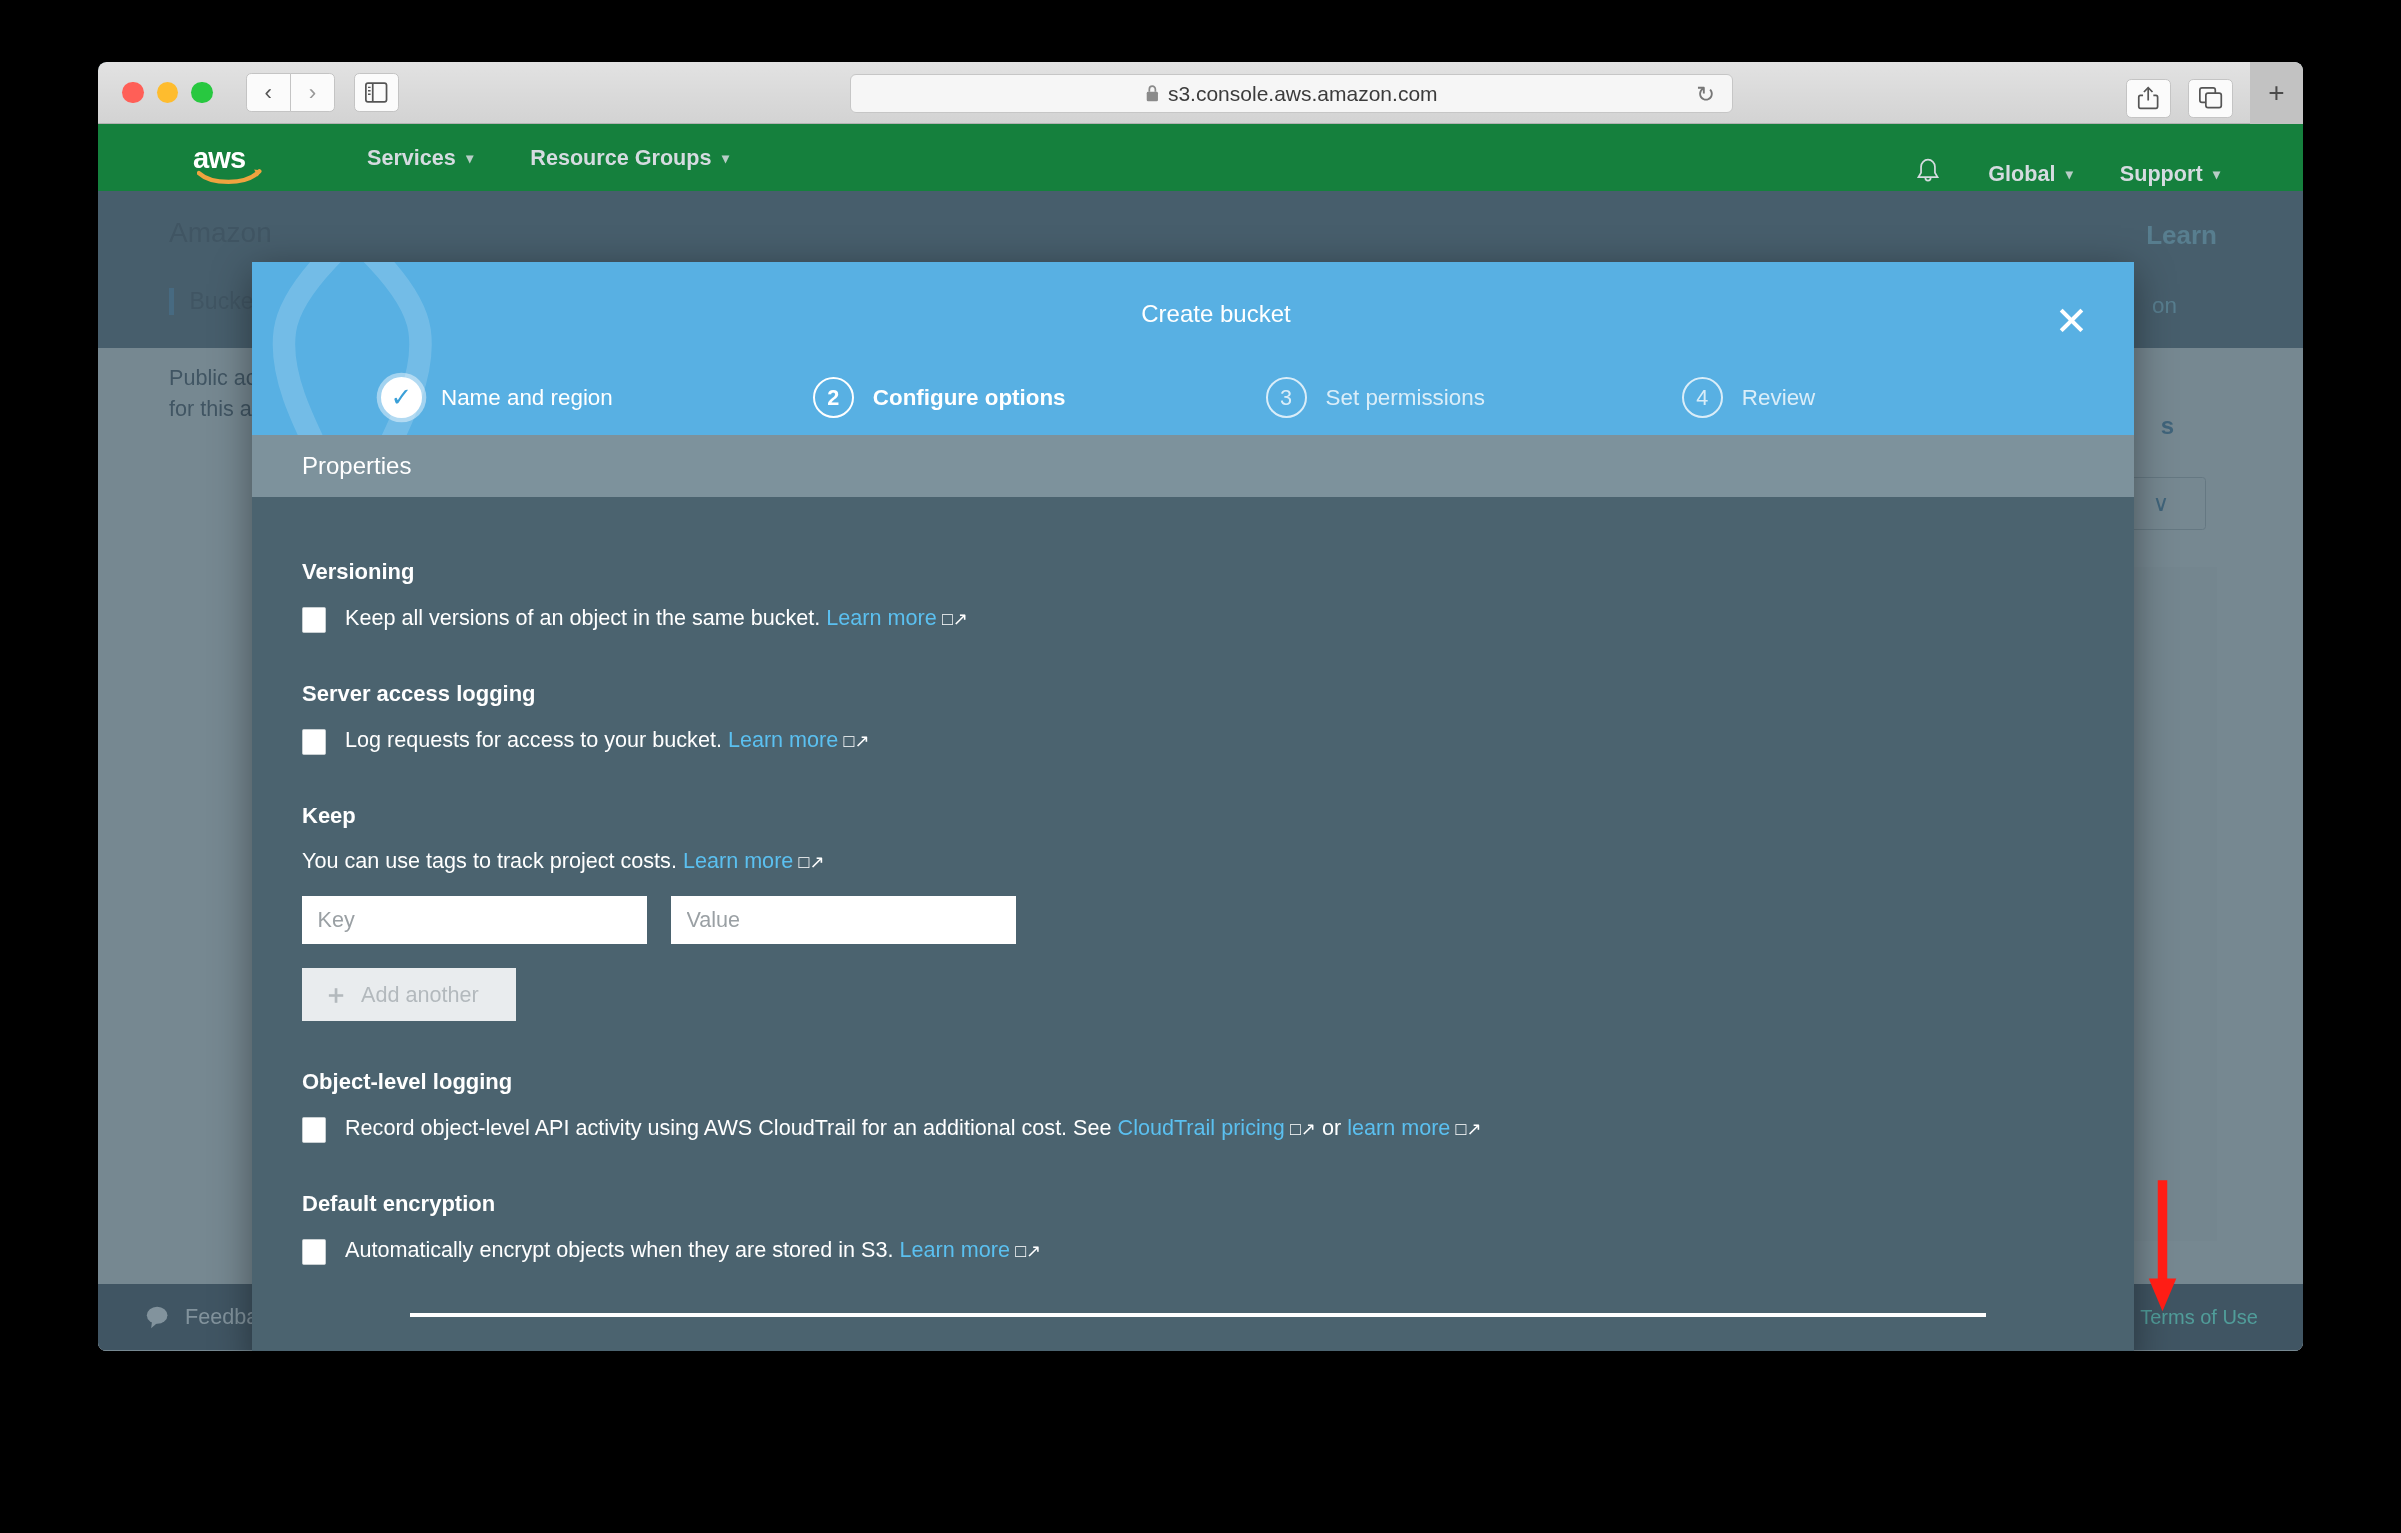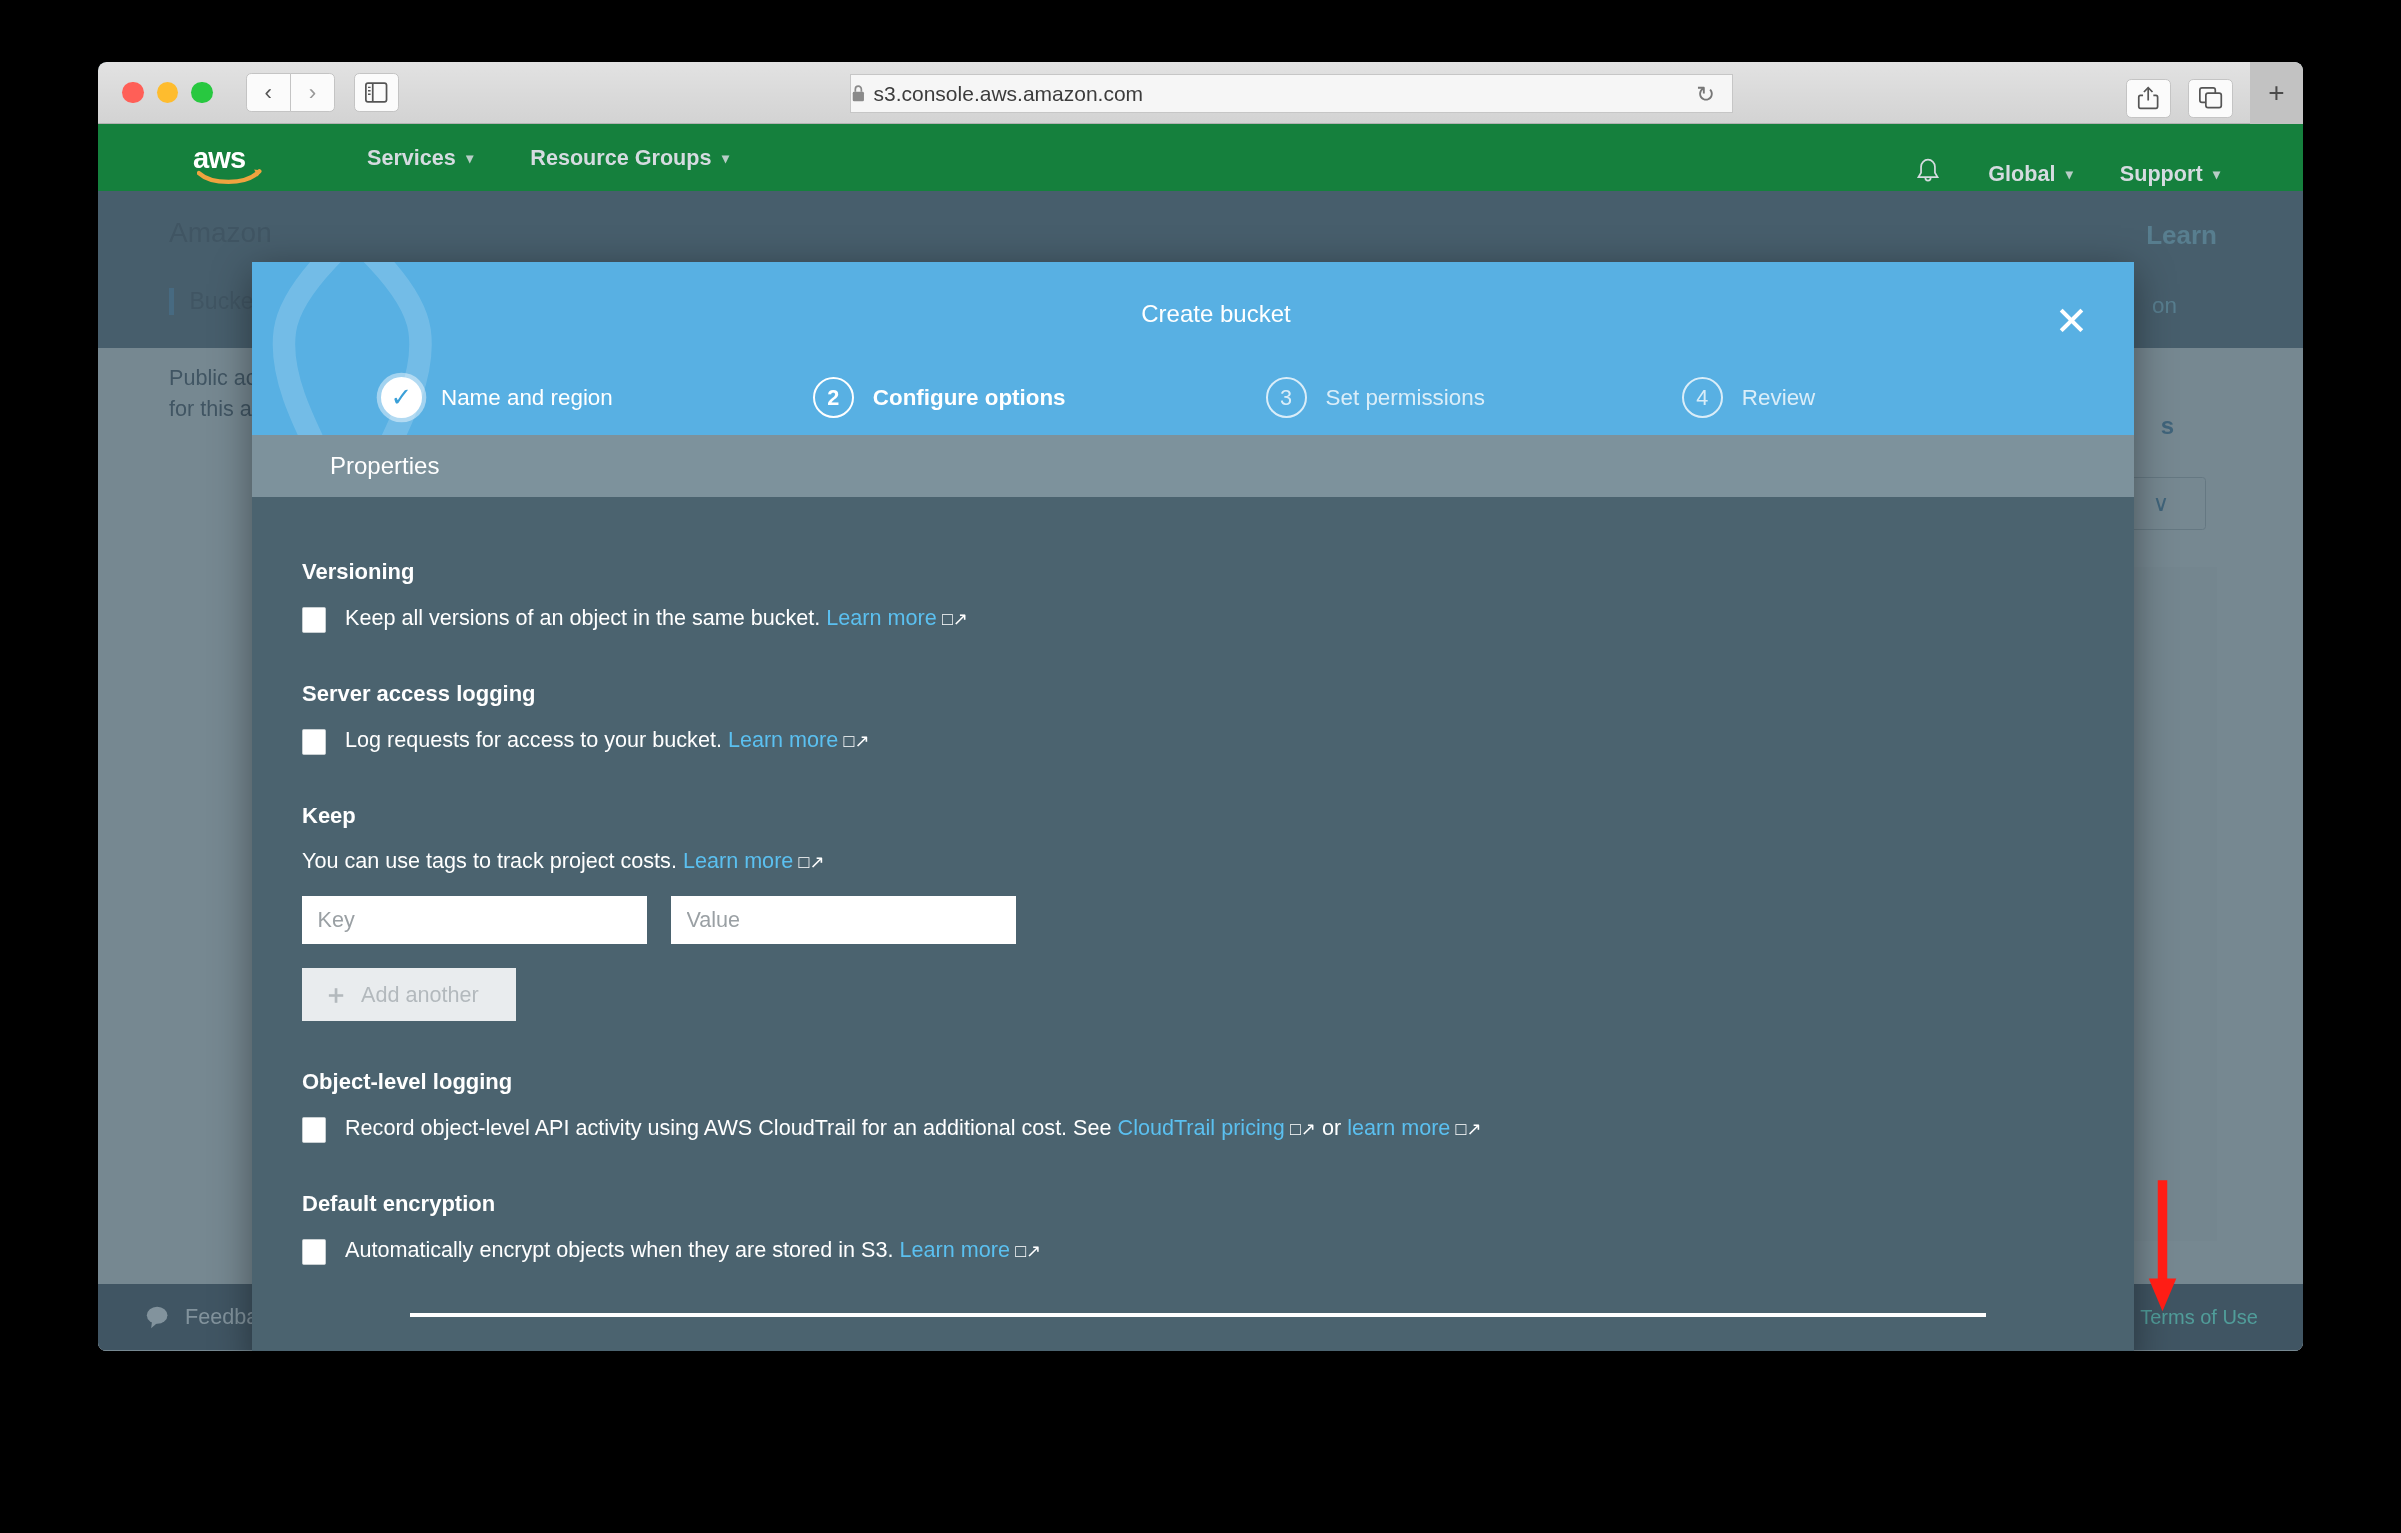--- a/index.html
+++ b/index.html
@@ -46,22 +46,22 @@
   .nav-group { display: flex; margin-left: 33px; }
   .nav-group .tb-btn:first-child { border-radius: 5.2px 0 0 5.2px; }
   .nav-group .tb-btn:last-child { border-radius: 0 5.2px 5.2px 0; margin-left: -0.9px; color:#999; }
   #sidebar-toggle-button { margin-left: 19px; }
 
   #url-bar {
     position: absolute; left: 752px; top: 12px;
     width: 883px; height: 39px;
     background: #f6f6f6;
     border: 0.9px solid #c6c6c6;
-    border-radius: 0;
-    display: flex; align-items: center; justify-content: flex-start;
+    border-radius: 6px;
+    display: flex; align-items: center; justify-content: center;
     gap: 7.8px;
   }
   #url-bar .url-text { font-size: 21px; color: #3c3c3c; }
   #reload-icon {
     position: absolute; right: 17px; top: 50%; transform: translateY(-50%);
     font-size: 22.4px; color: #777;
   }
   #toolbar-right { position: absolute; right: 0; top: 10.4px; display: flex; align-items: center; }
   #toolbar-right .tb-btn { margin-right: 17px; }
   #new-tab-button {
@@ -220,21 +220,21 @@
   .wizard-step.active { font-weight: 700; }
   .wizard-step.pending { opacity: .78; }
   #step-1 { margin-left: 129px; }
   #step-2 { margin-left: 200px; }
   #step-3 { margin-left: 200px; }
   #step-4 { margin-left: 197px; }
 
   #section-bar {
     height: 62px; background: #7d929c;
     display: flex; align-items: center;
-    color: #fff; font-size: 24px; padding-left: 28px;
+    color: #fff; font-size: 24px;
   }
   #section-bar span { margin-left: 50px; }
 
   #modal-body { position: relative; padding: 62px 0 0 50px; color: #fff; }
   .field-group { margin-bottom: 48px; }
   .field-label { font-size: 22px; font-weight: 700; margin-bottom: 19px; }
   .check-row { display: flex; align-items: flex-start; gap: 19px; }
   .checkbox {
     width: 24px; height: 26px;
     background: #fff; border: 0.9px solid #c8cfd2; border-radius: 1.7px;

